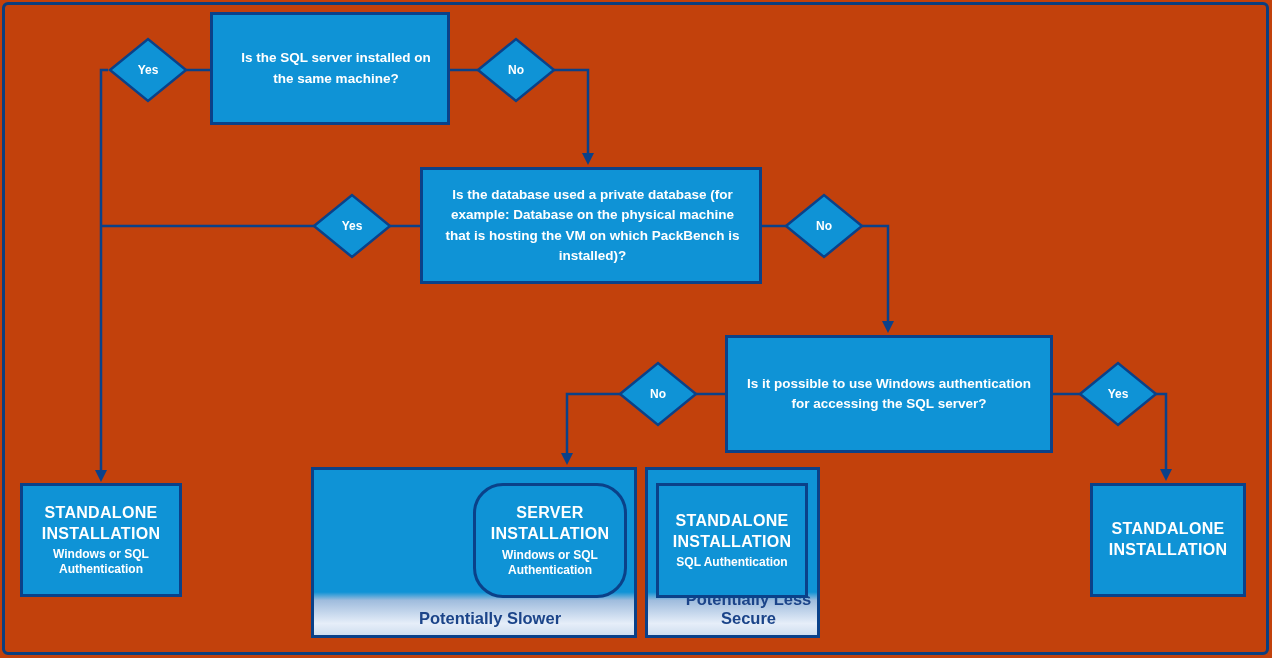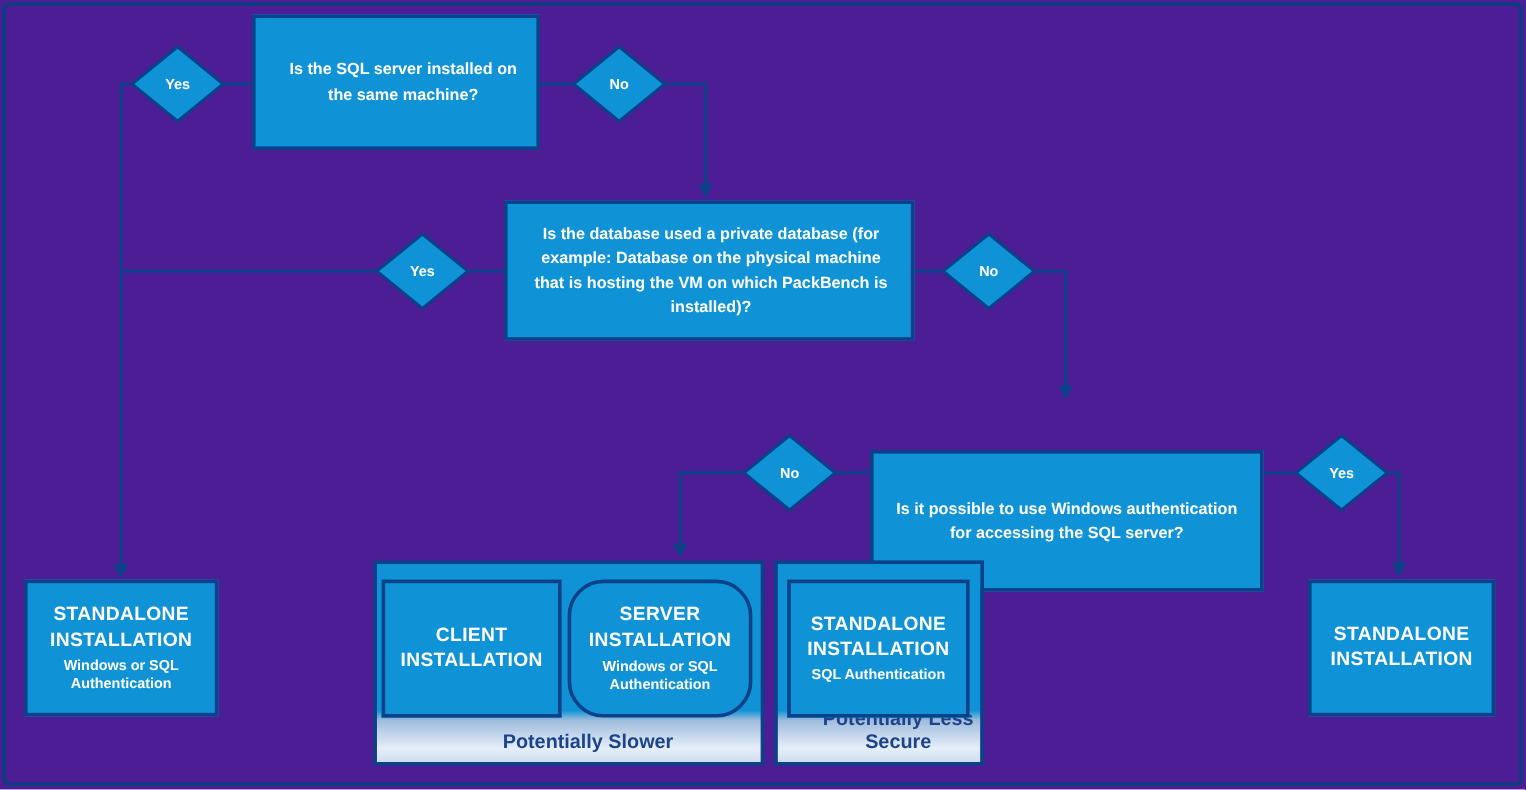--- a/index.html
+++ b/index.html
@@ -1,20 +1,20 @@
 <!DOCTYPE html>
 <html style="--box-fill: #0f93d6; --stroke-navy: #0a4189; --frame-navy: #0a3e7f; --caption-navy: #1b4489; --band-light: #dfe9f6; --text-white: #ffffff;"><head>
 <meta charset="utf-8">
 <style>
   html, body { margin: 0; padding: 0; background: #ffffff; }
   #canvas {
     position: relative;
     width: 1272px;
     height: 658px;
-    background: #4c1d95;
+    background: #c2410c;
     font-family: "Liberation Sans", sans-serif;
     overflow: hidden;
   }
   .frame {
     position: absolute;
     left: 2px; top: 2px; right: 3px; bottom: 3px;
     border: 3px solid var(--frame-navy, #0a3e7f);
     border-radius: 6px;
   }
   svg.layer { position: absolute; left: 0; top: 0; width: 1272px; height: 658px; }
@@ -25,21 +25,21 @@
     border: 3px solid var(--stroke-navy, #0a4189);
     box-sizing: border-box;
     display: flex; align-items: center; justify-content: center;
     text-align: center;
     color: var(--text-white, #ffffff);
     font-size: 13.5px; font-weight: bold; line-height: 1.5;
     padding: 6px 12px;
   }
   #qbox-1 { left: 210px; top: 12px;  width: 240px; height: 113px; padding-left: 24px; }
   #qbox-2 { left: 420px; top: 167px; width: 342px; height: 117px; padding-left: 15px; }
-  #qbox-3 { left: 725px; top: 335px; width: 328px; height: 118px; margin-top: 40px; }
+  #qbox-3 { left: 725px; top: 335px; width: 328px; height: 118px; }
 
   .outcome {
     position: absolute;
     background: var(--box-fill, #0f93d6);
     border: 3px solid var(--stroke-navy, #0a4189);
     box-sizing: border-box;
     display: flex; flex-direction: column; align-items: center; justify-content: center;
     text-align: center;
     color: var(--text-white, #ffffff);
     padding: 4px 6px;
@@ -140,23 +140,20 @@
   </div>
 
   <div class="outcome" id="outcome-left">
     <span class="title">STANDALONE INSTALLATION</span>
     <span class="subtitle">Windows or SQL Authentication</span>
   </div>
 
   <div class="group" id="group-slower">
     <div class="caption">Potentially Slower</div>
   </div>
-  <div class="outcome" id="outcome-client">
-    <span class="title">CLIENT INSTALLATION</span>
-  </div>
   <div class="outcome" id="outcome-server">
     <span class="title">SERVER INSTALLATION</span>
     <span class="subtitle">Windows or SQL Authentication</span>
   </div>
 
   <div class="group" id="group-less-secure">
     <div class="caption">Potentially Less Secure</div>
   </div>
   <div class="outcome" id="outcome-standalone-sql">
     <span class="title">STANDALONE INSTALLATION</span>

